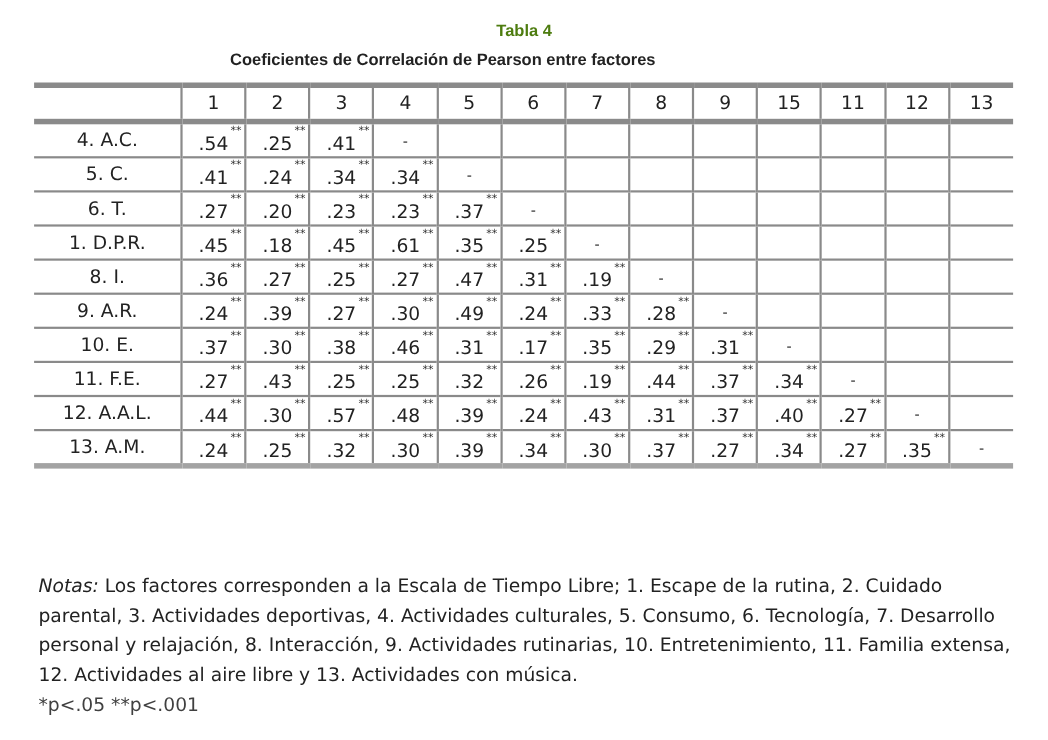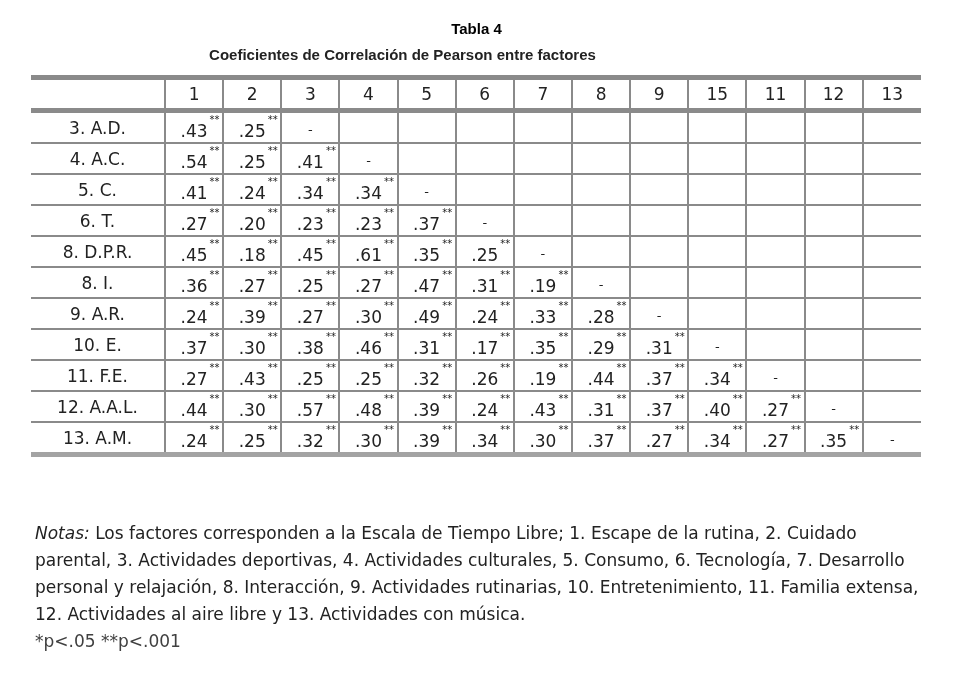--- a/index.html
+++ b/index.html
@@ -1,19 +1,19 @@
 <!DOCTYPE html>
 <html><head>
 <meta charset="utf-8">
 <style>
   html, body { margin: 0; padding: 0; background: #ffffff; }
   body { width: 953px; height: 673px; position: relative; overflow: hidden;
          font-family: "DejaVu Sans", sans-serif; color: #222; }
   .caption-label { position: absolute; top: 20px; left: 0; width: 953px; text-align: center;
-         font-family: "Liberation Sans", sans-serif; font-weight: bold; font-size: 15px; color: #000000; }
+         font-family: "Liberation Sans", sans-serif; font-weight: bold; font-size: 15px; color: #4d7c0f; }
   .caption-title { position: absolute; top: 46px; left: 0; width: 805px; text-align: center;
          font-family: "Liberation Sans", sans-serif; font-weight: bold; font-size: 15px; color: #222; }
   table.corr { position: absolute; top: 75px; left: 31px; width: 890px;
          border-collapse: collapse; table-layout: fixed; }
   table.corr td, table.corr th { height: 29px; padding: 0; text-align: center;
          font-weight: normal; font-size: 17px; color: #222;
          border-left: 2px solid #8a8a8a; border-top: 2px solid #8a8a8a; }
   table.corr tr > :first-child { border-left: none; }
   table.corr thead tr th { border-top: 5px solid #8a8a8a; border-bottom: 5px solid #8a8a8a; height: 28px; }
   table.corr tbody tr:first-child td { border-top: none; }
@@ -64,36 +64,20 @@
         <th>8</th>
         <th>9</th>
         <th>15</th>
         <th>11</th>
         <th>12</th>
         <th>13</th>
       </tr>
   </thead>
   <tbody id="table-body">
       <tr>
-        <td class="rowlabel">3. A.D.</td>
-        <td><span class="val"><span>.43</span><span class="sig">**</span></span></td>
-        <td><span class="val"><span>.25</span><span class="sig">**</span></span></td>
-        <td><span class="dash">-</span></td>
-        <td></td>
-        <td></td>
-        <td></td>
-        <td></td>
-        <td></td>
-        <td></td>
-        <td></td>
-        <td></td>
-        <td></td>
-        <td></td>
-      </tr>
-      <tr>
         <td class="rowlabel">4. A.C.</td>
         <td><span class="val"><span>.54</span><span class="sig">**</span></span></td>
         <td><span class="val"><span>.25</span><span class="sig">**</span></span></td>
         <td><span class="val"><span>.41</span><span class="sig">**</span></span></td>
         <td><span class="dash">-</span></td>
         <td></td>
         <td></td>
         <td></td>
         <td></td>
         <td></td>
@@ -128,21 +112,21 @@
         <td><span class="dash">-</span></td>
         <td></td>
         <td></td>
         <td></td>
         <td></td>
         <td></td>
         <td></td>
         <td></td>
       </tr>
       <tr>
-        <td class="rowlabel">8. D.P.R.</td>
+        <td class="rowlabel">1. D.P.R.</td>
         <td><span class="val"><span>.45</span><span class="sig">**</span></span></td>
         <td><span class="val"><span>.18</span><span class="sig">**</span></span></td>
         <td><span class="val"><span>.45</span><span class="sig">**</span></span></td>
         <td><span class="val"><span>.61</span><span class="sig">**</span></span></td>
         <td><span class="val"><span>.35</span><span class="sig">**</span></span></td>
         <td><span class="val"><span>.25</span><span class="sig">**</span></span></td>
         <td><span class="dash">-</span></td>
         <td></td>
         <td></td>
         <td></td>

